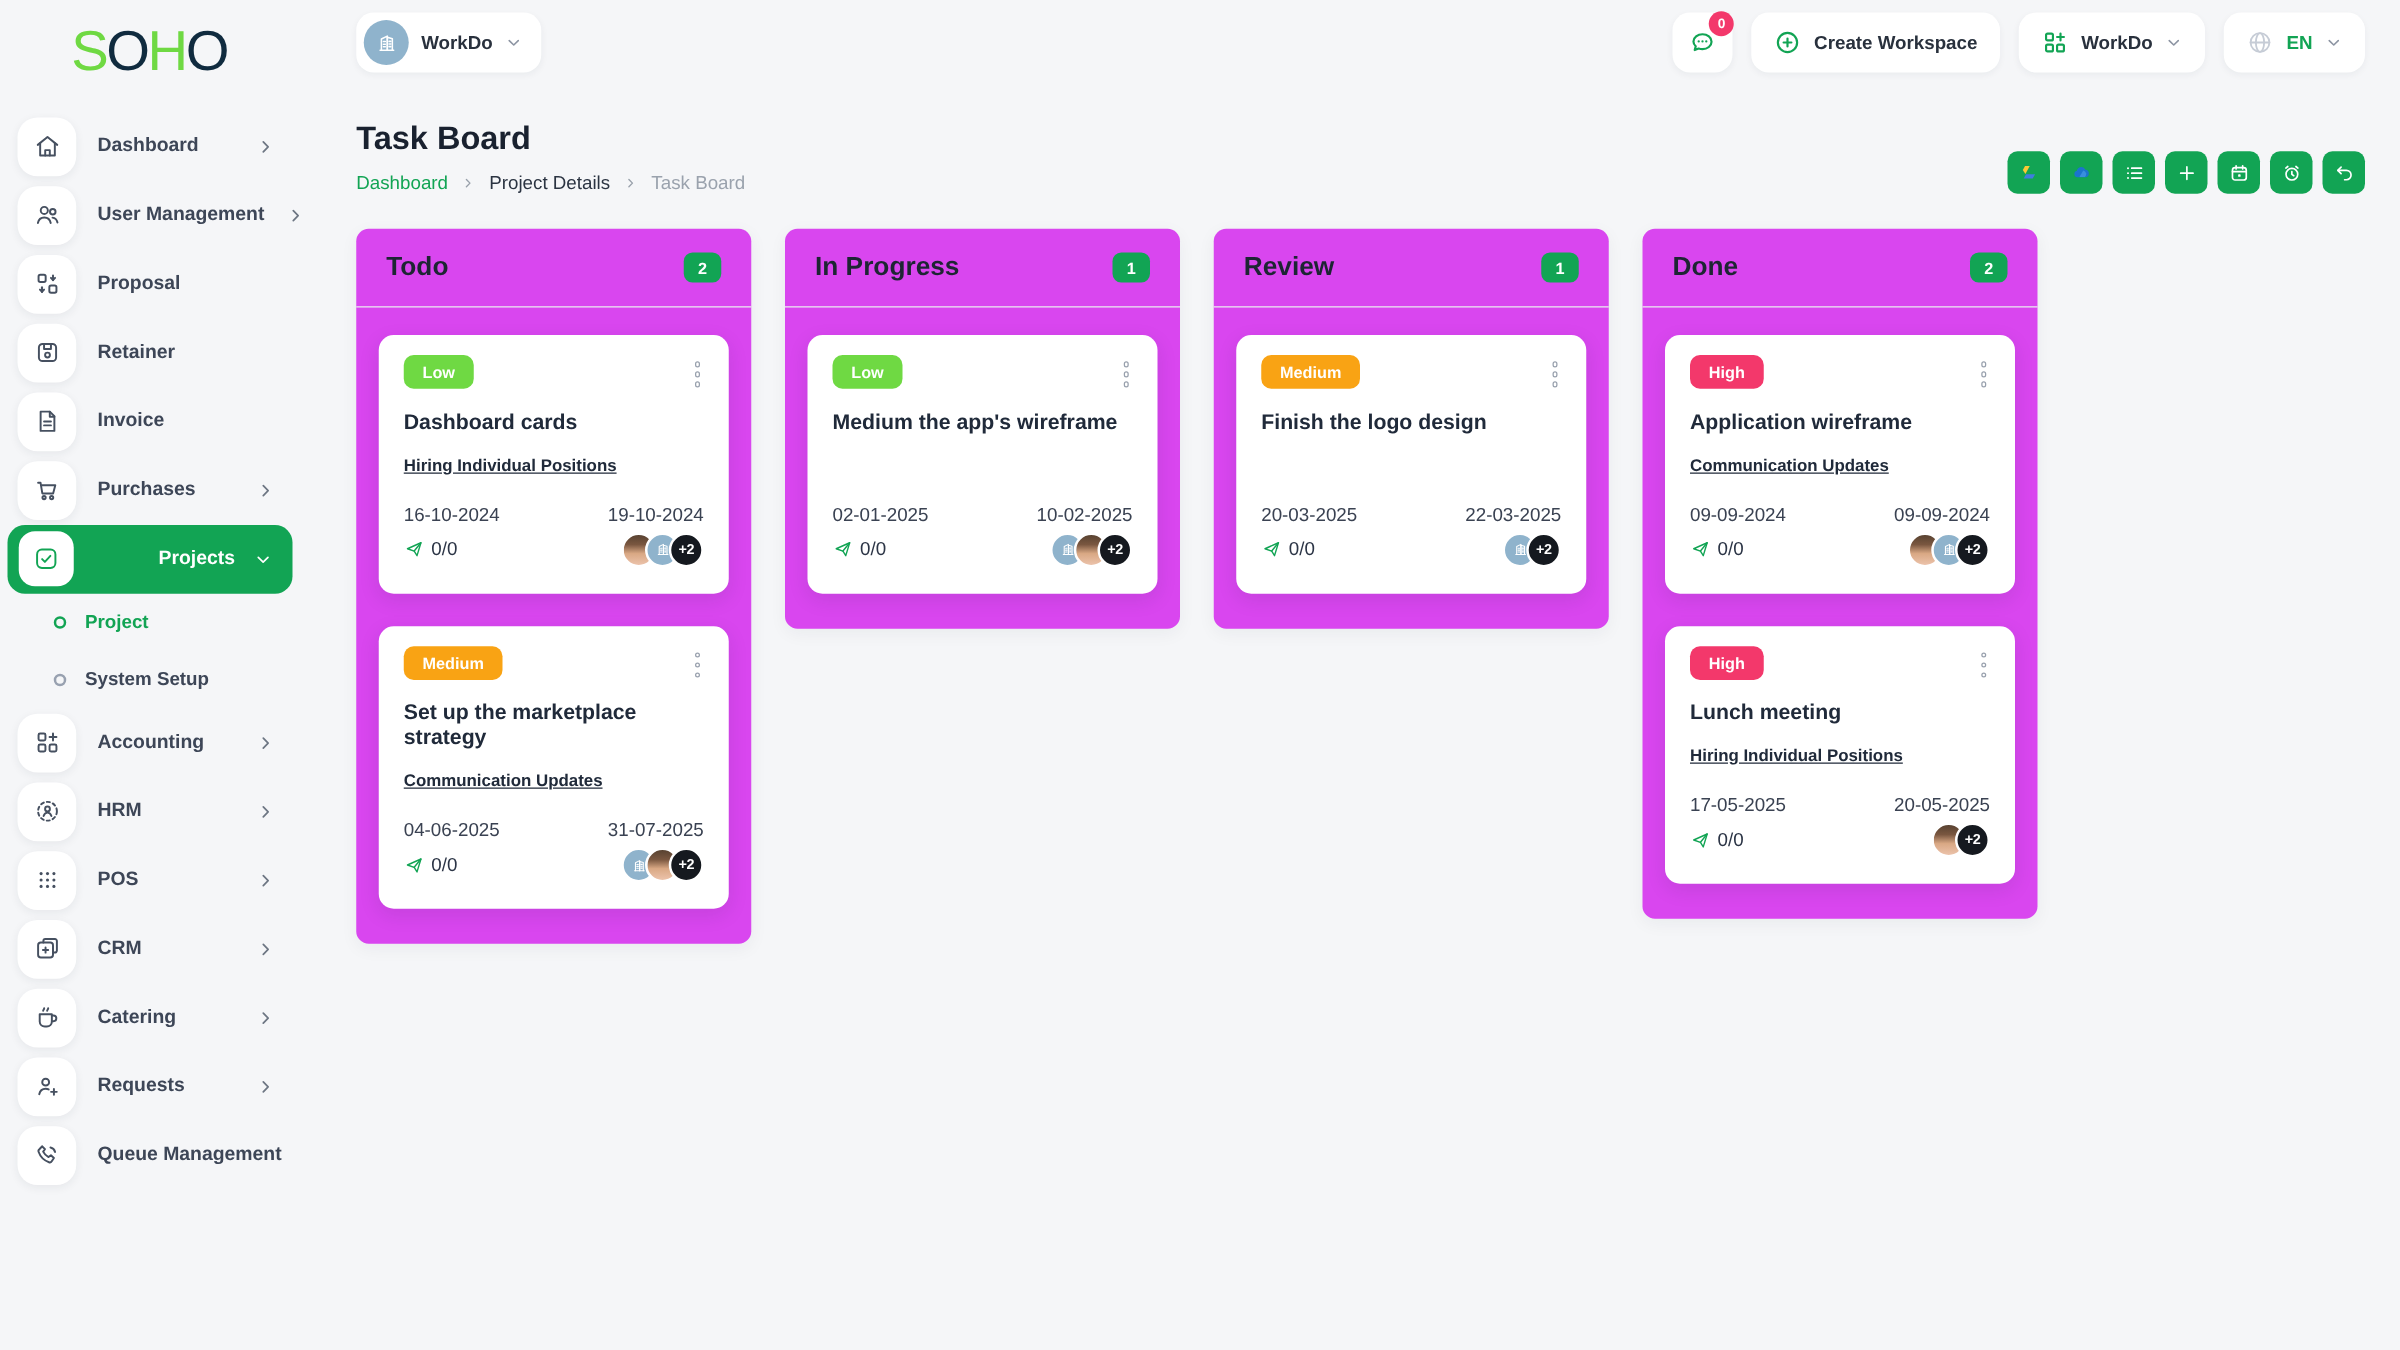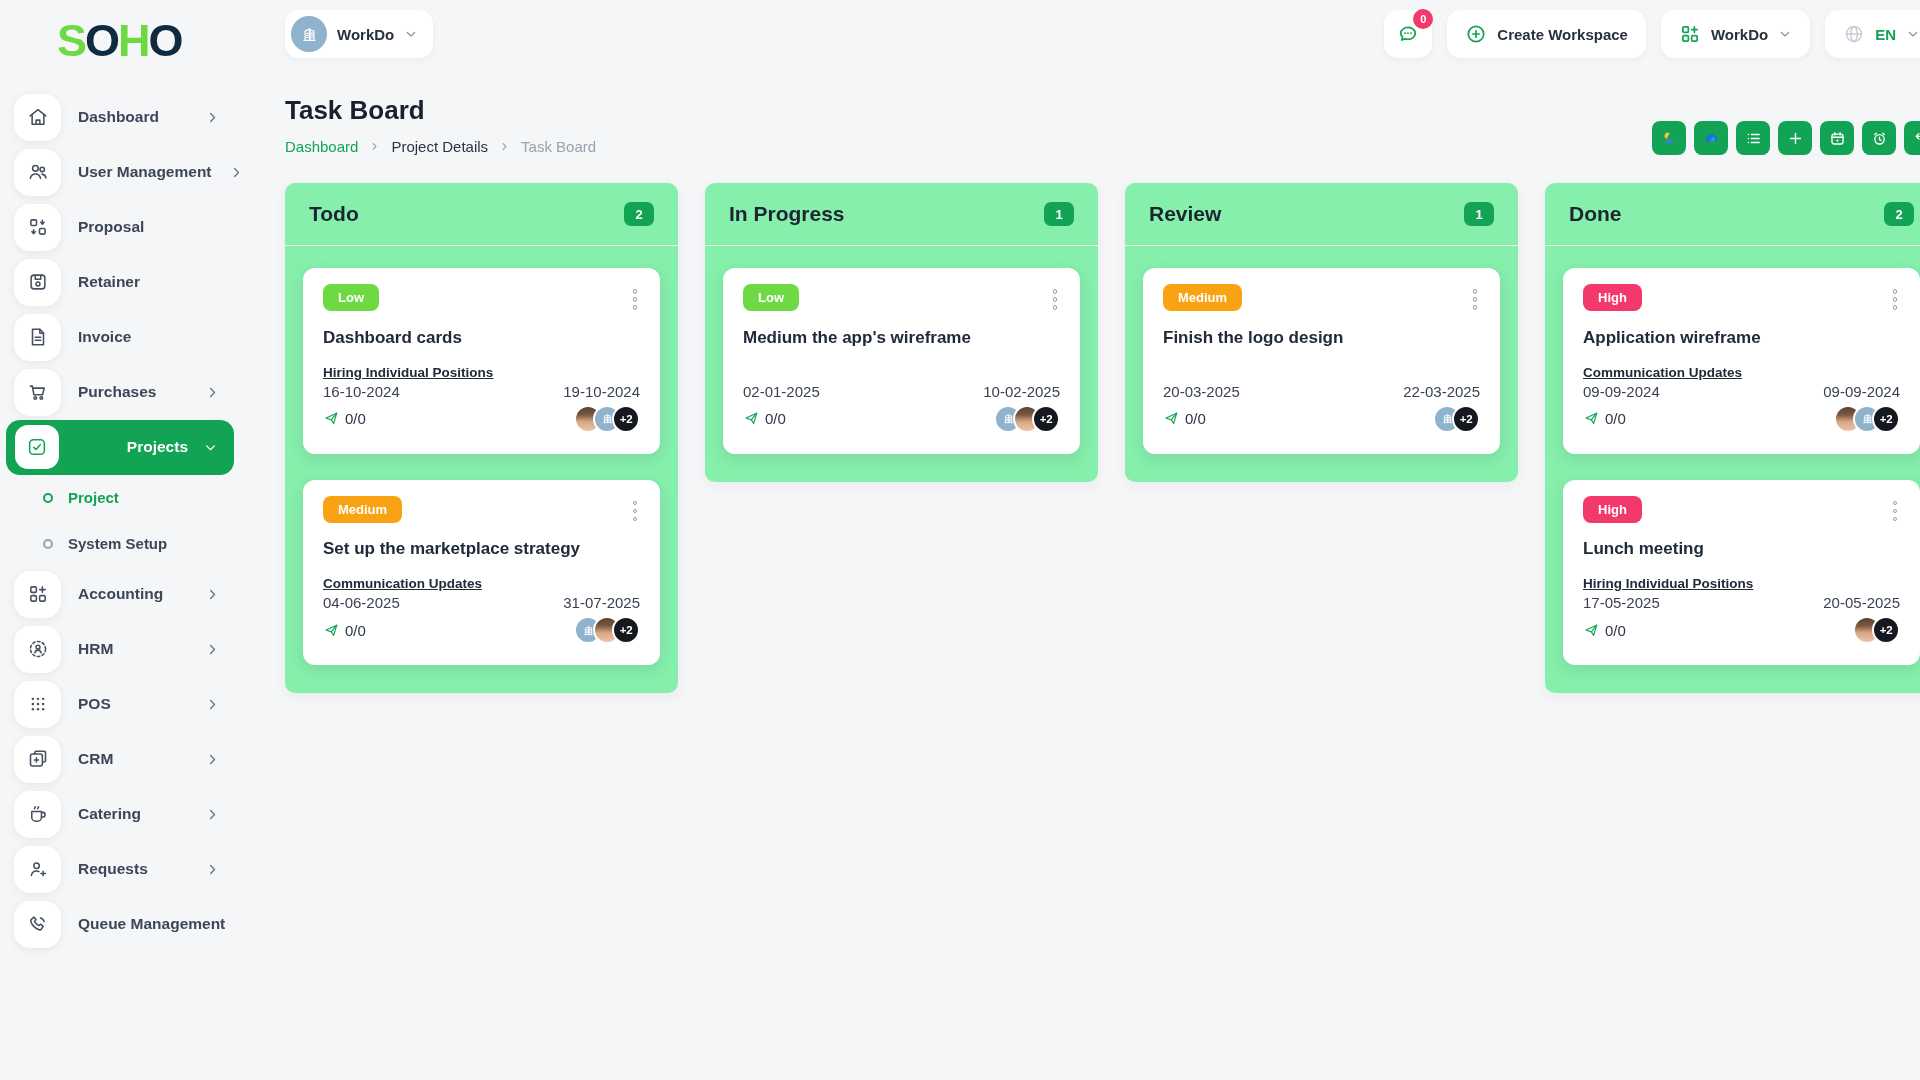--- a/index.html
+++ b/index.html
@@ -2,21 +2,21 @@
 <html style="--primary: #12a454; --high: #f3386b; --org: #8fb3cc;"><head>
 <meta charset="utf-8">
 <style>
   * { margin:0; padding:0; box-sizing:border-box; }
   html,body { width:1920px; height:1080px; overflow:hidden; }
   body { font-family:"Liberation Sans","DejaVu Sans",sans-serif; background:#f5f6f8; color:#2b3442; }
   .app { display:flex; width:1920px; height:1080px; }
 
   
   .sidebar { width:240px; flex-shrink:0; padding-top:16px; overflow:hidden; }
-  .logo { padding-left:57px; font-size:45px; font-weight:700; letter-spacing:-2px; line-height:1.1; user-select:none; }
+  .logo { padding-left:57px; font-size:45px; font-weight:400; letter-spacing:-2px; line-height:1.1; user-select:none; }
   .menu { margin-top:24px; }
   .nav-item { height:55px; display:flex; align-items:center; gap:17px; padding:0 20px 0 14px; cursor:pointer; }
   .chip { width:47px; height:47px; border-radius:16px; background:#fff; box-shadow:0 2px 8px rgba(30,40,60,.07);
           display:grid; place-items:center; color:#465060; flex-shrink:0; }
   .chip svg { width:22px; height:22px; }
   .nav-label { flex:1; font-size:15.5px; font-weight:600; color:#3d4657; white-space:nowrap; }
   .nav-chev { color:#6d7683; display:grid; place-items:center; }
   .nav-chev svg { width:15px; height:15px; stroke-width:2.2; }
   .nav-item.active { background:var(--primary); border-radius:14px; margin:0 6px; padding:0 16px 0 9px; gap:15px; }
   .nav-item.active .chip { border-radius:13px; width:44px; height:44px; color:var(--primary); box-shadow:none; }
@@ -60,36 +60,36 @@
   .crumb.current { color:#9aa2ad; cursor:default; }
   .crumb-sep { color:#99a1ab; display:grid; place-items:center; }
   .crumb-sep svg { width:11px; height:11px; stroke-width:2.4; }
   .toolbar { display:flex; gap:8px; margin-top:8px; }
   .tool-btn { width:34px; height:34px; border-radius:8px; background:var(--primary); color:#fff;
               display:grid; place-items:center; cursor:pointer; }
   .tool-btn svg { width:17px; height:17px; stroke-width:1.9; }
 
   
   .board { margin-top:28px; display:flex; gap:27px; align-items:flex-start; }
-  .col { width:393px; flex-shrink:0; background:#86efac; border-radius:10px; box-shadow:0 4px 14px rgba(23,31,60,.05); }
+  .col { width:316px; flex-shrink:0; background:#d946ef; border-radius:10px; box-shadow:0 4px 14px rgba(23,31,60,.05); }
   .col-head { display:flex; align-items:center; justify-content:space-between; padding:19px 24px; }
   .col-title { font-size:21px; font-weight:700; color:#1d2533; }
   .col-count { min-width:30px; height:24px; padding:0 9px; background:var(--primary); border-radius:7px; color:#fff;
                font-size:13px; font-weight:700; display:grid; place-items:center; }
   .col-divider { height:1px; background:#ecedf1; }
   .col-body { padding:22px 18px 2px; }
   .card { background:#fff; border-radius:12px; box-shadow:0 5px 16px rgba(23,31,60,.10); padding:16px 20px 18px;
           margin-bottom:26px; cursor:grab; }
   .card-top { display:flex; justify-content:space-between; align-items:flex-start; }
   .prio { border-radius:8px; padding:6px 15px; color:#fff; font-size:13px; font-weight:600; }
   .kebab { display:flex; flex-direction:column; gap:3.5px; padding:5px 3px; cursor:pointer; }
   .kebab i { width:4.5px; height:4.5px; border:1.4px solid #98a0ad; border-radius:50%; display:block; }
   .card-title { margin-top:13px; font-size:17px; font-weight:700; color:#202a3a; }
   .card-project { margin-top:17px; font-size:13.5px; font-weight:700; color:#202a3a; min-height:18px;text-decoration:underline; }
-  .card-dates { display:flex; justify-content:space-between; font-size:15px; color:#3a4252; }
+  .card-dates { margin-top:21px; display:flex; justify-content:space-between; font-size:15px; color:#3a4252; }
   .card-foot { margin-top:2px; display:flex; justify-content:space-between; align-items:center; min-height:34px; }
   .progress { display:flex; align-items:center; gap:5px; font-size:15px; color:#2c3546; }
   .progress svg { width:17px; height:17px; color:var(--primary); stroke-width:1.6; }
   .avatars { display:flex; }
   .av { width:28px; height:28px; border-radius:50%; border:2px solid #fff; margin-left:-9px; flex-shrink:0; }
   .av.photo { background:linear-gradient(180deg,#584231 0%,#7a5740 32%,#d9a884 62%,#ecc3ab 100%); }
   .av.org { background:var(--org); display:grid; place-items:center; color:#fff; }
   .av.org svg { width:15px; height:15px; stroke-width:1.4; }
   .av.plus { background:#15191f; color:#fff; font-size:11.5px; font-weight:700; display:grid; place-items:center; letter-spacing:-.3px; }
   svg { display:block; }

